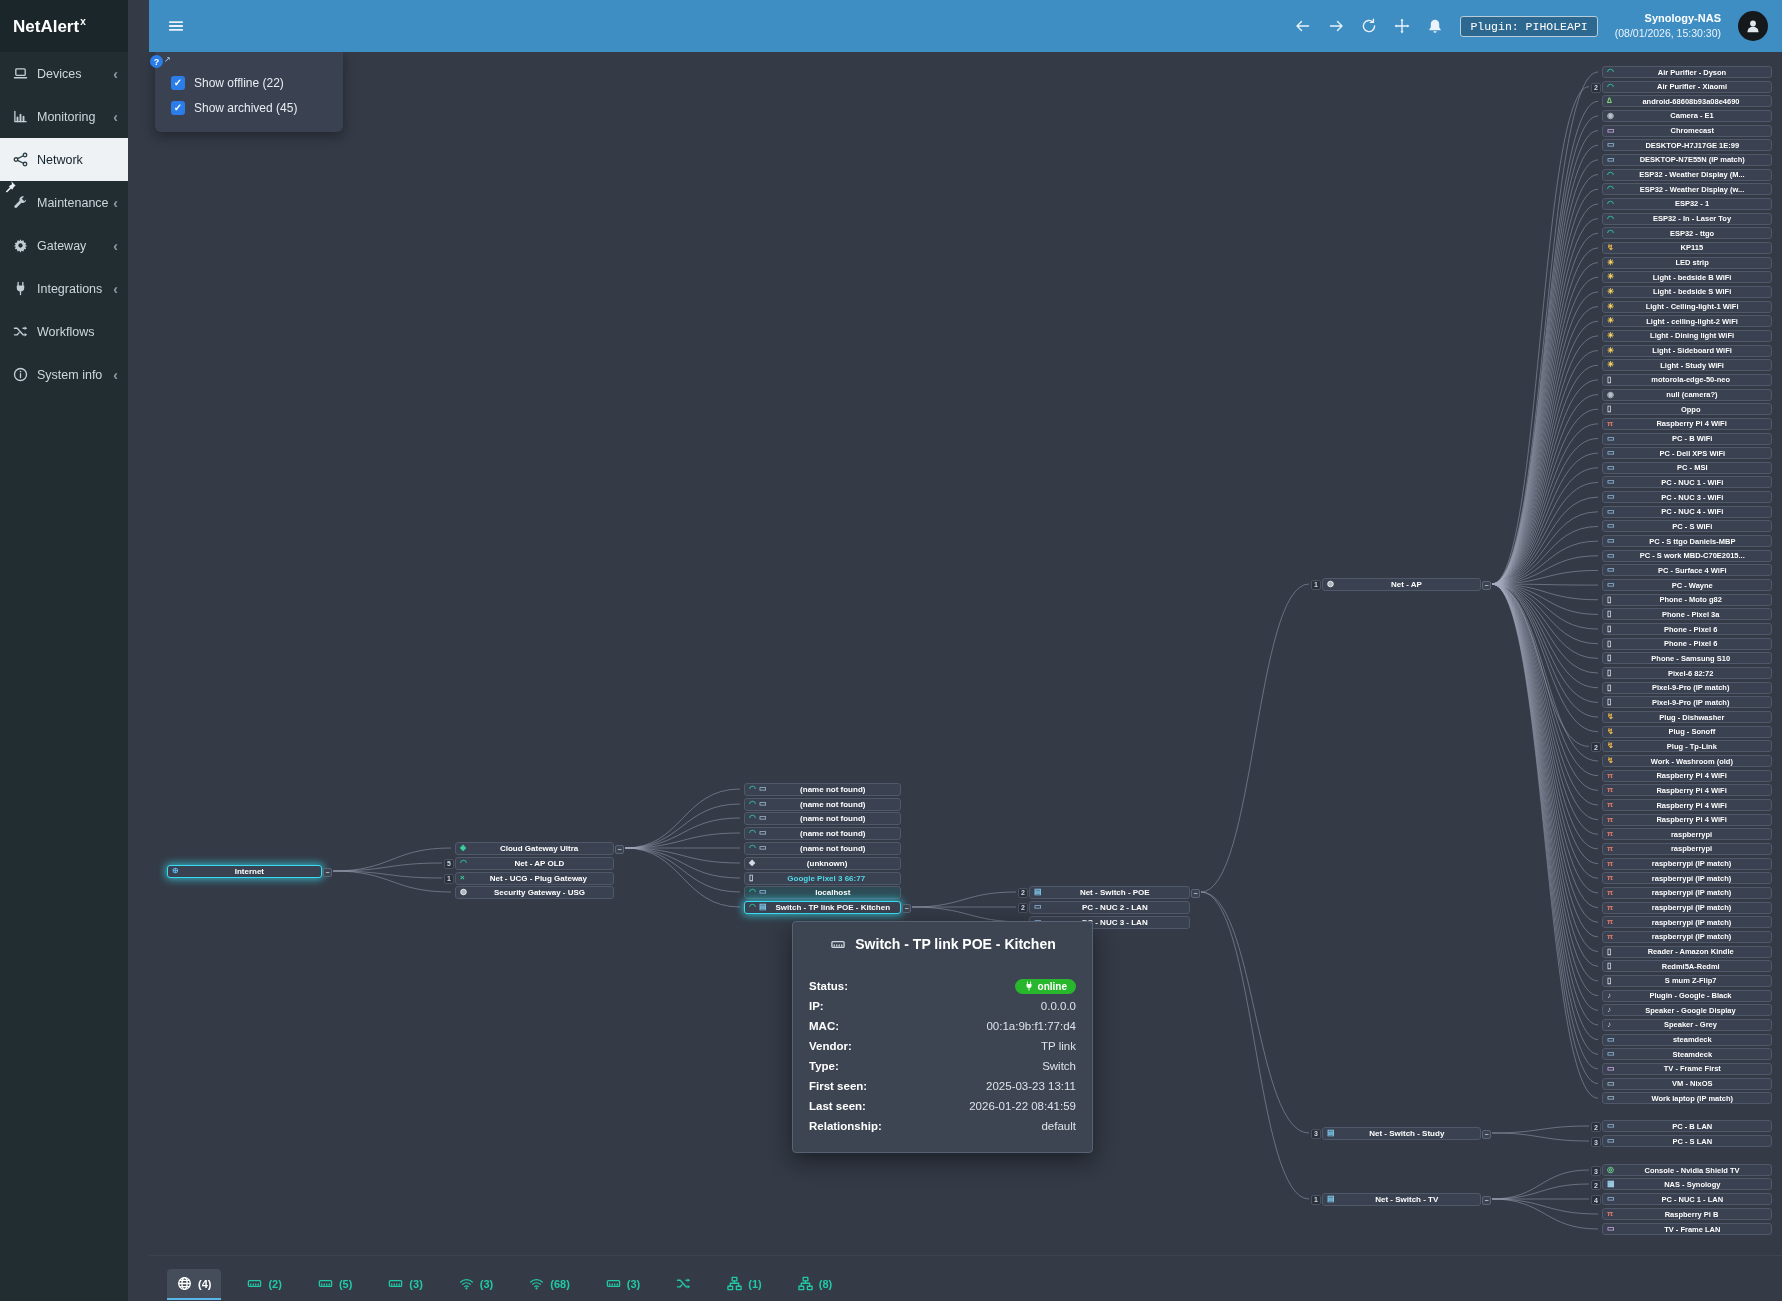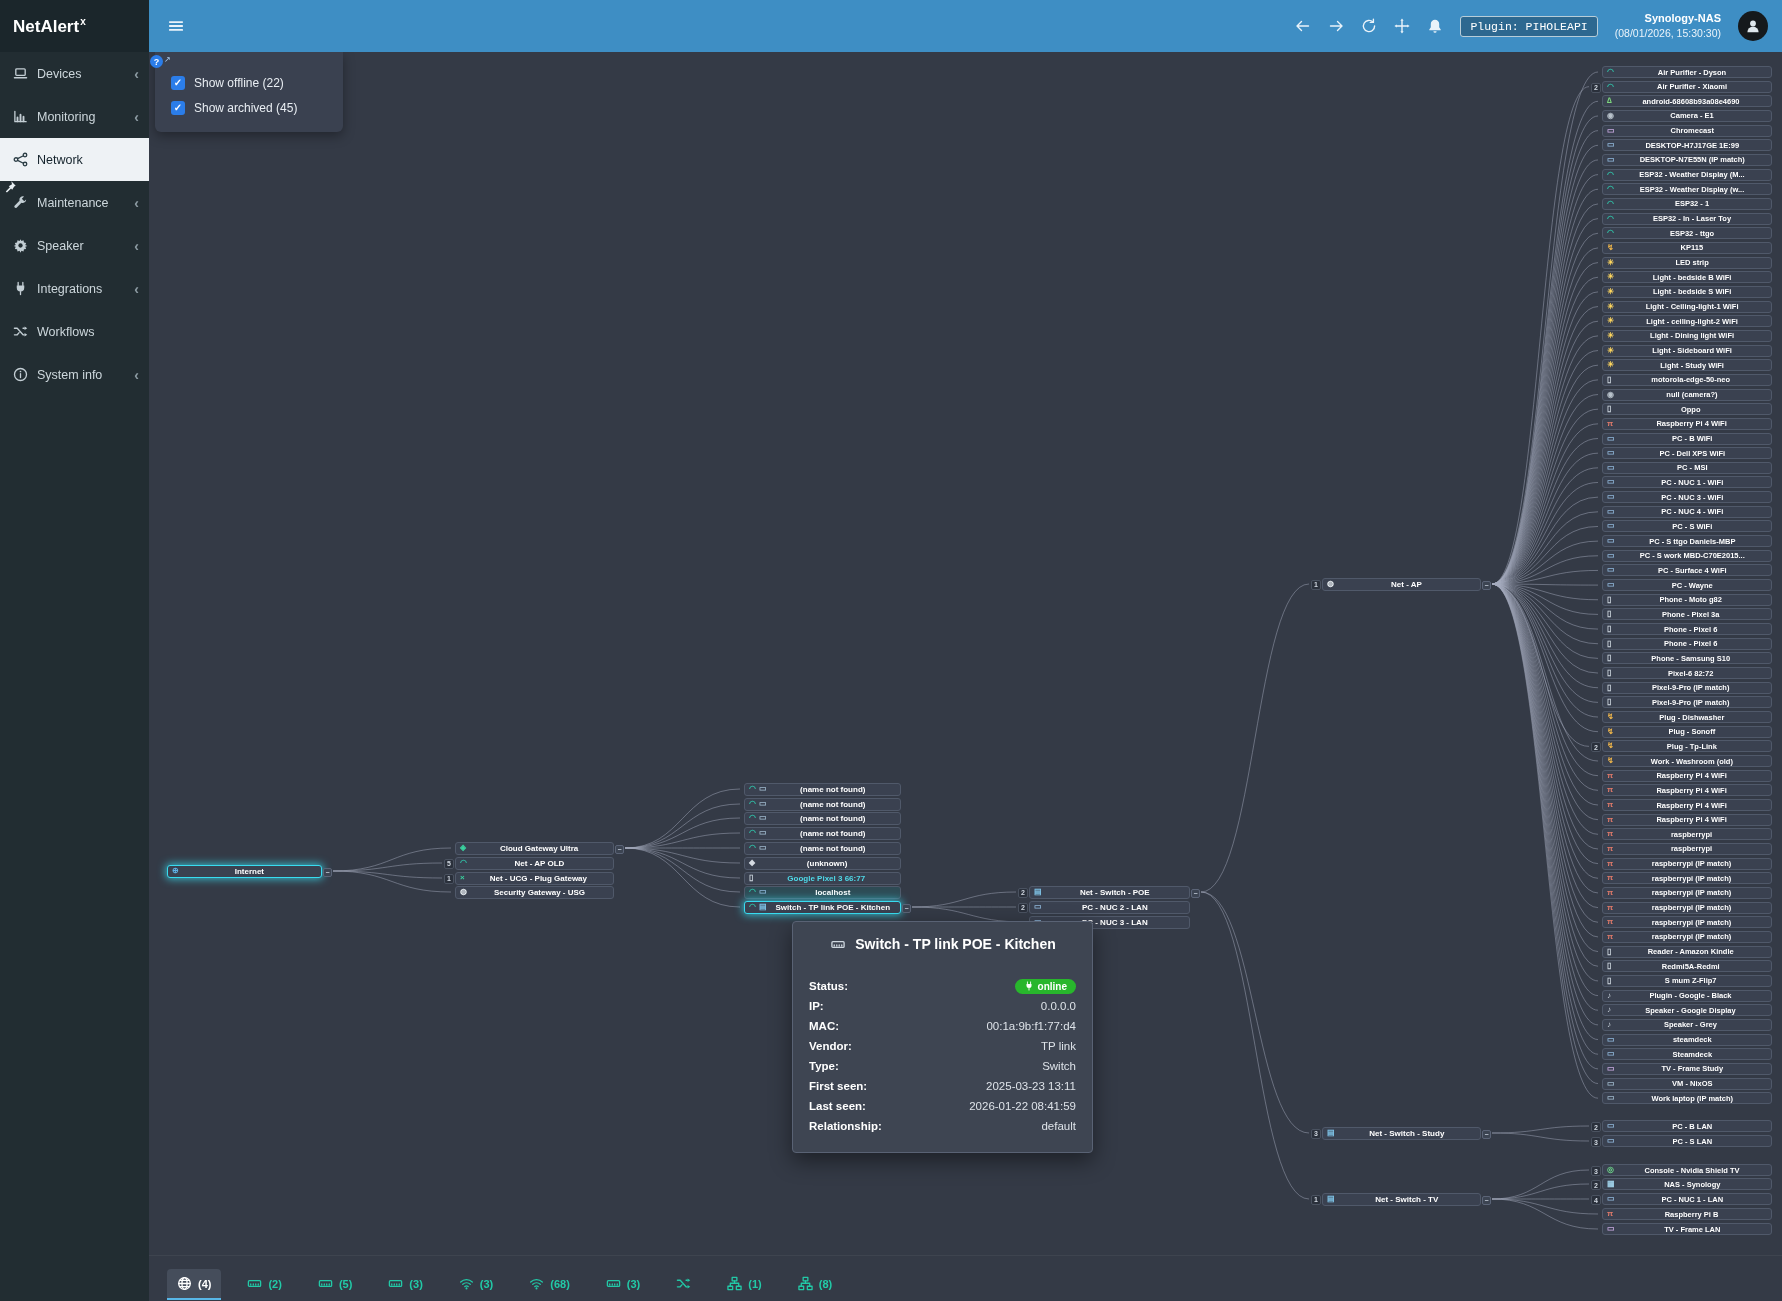--- a/index.html
+++ b/index.html
@@ -21,21 +21,21 @@
     background:#2a303b;border:1px solid #4a5260;border-radius:2px;color:#cfd6df;
     font-size:7px;font-weight:bold;display:flex;align-items:center;justify-content:center;padding:0 1px;}
   .ntoggle{position:absolute;right:-11px;top:2px;width:9px;height:9px;background:#3c4452;
     border:1px solid #5b6477;border-radius:2px;color:#c4ccd8;font-size:7px;
     display:flex;align-items:center;justify-content:center;line-height:1;}
   .gnode.sel{border-color:#38dcf0;box-shadow:0 0 8px 1px rgba(56,220,240,.8);}
   .gnode.tint{background:#2e4b55;}
   .gnode.accent .nlabel{color:#4fd9e8;}
 
   
-  .sidebar{position:absolute;left:0;top:0;bottom:0;width:149px;background:#222d32;
+  .sidebar{position:absolute;left:0;top:0;bottom:0;width:128px;background:#222d32;
     z-index:30;color:#cdd7dc;}
   .brand{height:52px;background:#1b262b;display:flex;align-items:center;
     padding-left:13px;font-size:17px;font-weight:bold;color:#fff;cursor:pointer;}
   .brand sup{font-size:10px;margin-left:1px;}
   .sidebar ul{list-style:none;margin:0;padding:0;}
   .nav-item{height:43px;display:flex;align-items:center;padding:0 10px 0 13px;
     font-size:12.5px;cursor:pointer;position:relative;}
   .nav-ic{width:15px;height:15px;margin-right:9px;color:#c3ced4;flex:none;}
   .nav-ic svg,.tb-ic svg,.ft-ic svg,.tt-icon svg,.ob-ic svg,.pin-float svg,.avatar .av-ic svg{display:block;width:100%;height:100%;}
   .nav-label{flex:1;}
@@ -572,21 +572,21 @@
       <div class="gnode" style="left: 1602px; top: 1033.56px; width: 170px; height: 12px; font-size: 7.5px;">
         <span class="nglyph" style="color: rgb(143, 183, 218);">▭</span>
         <span class="nlabel">steamdeck</span>
       </div>
       <div class="gnode" style="left: 1602px; top: 1048.22px; width: 170px; height: 12px; font-size: 7.5px;">
         <span class="nglyph" style="color: rgb(143, 183, 218);">▭</span>
         <span class="nlabel">Steamdeck</span>
       </div>
       <div class="gnode" style="left: 1602px; top: 1062.88px; width: 170px; height: 12px; font-size: 7.5px;">
         <span class="nglyph" style="color: rgb(199, 169, 224);">▭</span>
-        <span class="nlabel">TV - Frame Study</span>
+        <span class="nlabel">TV - Frame First</span>
       </div>
       <div class="gnode" style="left: 1602px; top: 1077.54px; width: 170px; height: 12px; font-size: 7.5px;">
         <span class="nglyph" style="color: rgb(159, 185, 204);">▭</span>
         <span class="nlabel">VM - NixOS</span>
       </div>
       <div class="gnode" style="left: 1602px; top: 1092.2px; width: 170px; height: 12px; font-size: 7.5px;">
         <span class="nglyph" style="color: rgb(159, 185, 204);">▭</span>
         <span class="nlabel">Work laptop (IP match)</span>
       </div>
       <div class="gnode" style="left: 1602px; top: 1120px; width: 170px; height: 12px; font-size: 7.5px;">
@@ -890,21 +890,21 @@
         <span class="nav-label">Maintenance</span>
         <span class="chev">‹</span>
       </li>
       <li class="nav-item">
         <span class="nav-ic">
             <svg viewBox="0 0 16 16" fill="none" stroke="currentColor" stroke-width="1.4" stroke-linecap="round" stroke-linejoin="round">
               <path d="M8 1.2l1 2.1 2.2-.9.5 2.3 2.3.5-.9 2.2 2.1 1-2.1 1 .9 2.2-2.3.5-.5 2.3-2.2-.9-1 2.1-1-2.1-2.2.9-.5-2.3-2.3-.5.9-2.2-2.1-1 2.1-1-.9-2.2 2.3-.5.5-2.3 2.2.9z" fill="currentColor" stroke="none"></path>
               <circle cx="8" cy="8" r="2.3" fill="#222d32" stroke="none"></circle>
             </svg>
           </span>
-        <span class="nav-label">Speaker</span>
+        <span class="nav-label">Gateway</span>
         <span class="chev">‹</span>
       </li>
       <li class="nav-item">
         <span class="nav-ic">
             <svg viewBox="0 0 16 16" fill="none" stroke="currentColor" stroke-width="1.4" stroke-linecap="round" stroke-linejoin="round">
               <path d="M5.5 1.5v3.2M10.5 1.5v3.2"></path>
               <path d="M4 4.7h8v2.6a4 4 0 0 1-8 0z" fill="currentColor" stroke="none"></path>
               <path d="M8 11.3v3.2"></path>
             </svg>
           </span>

